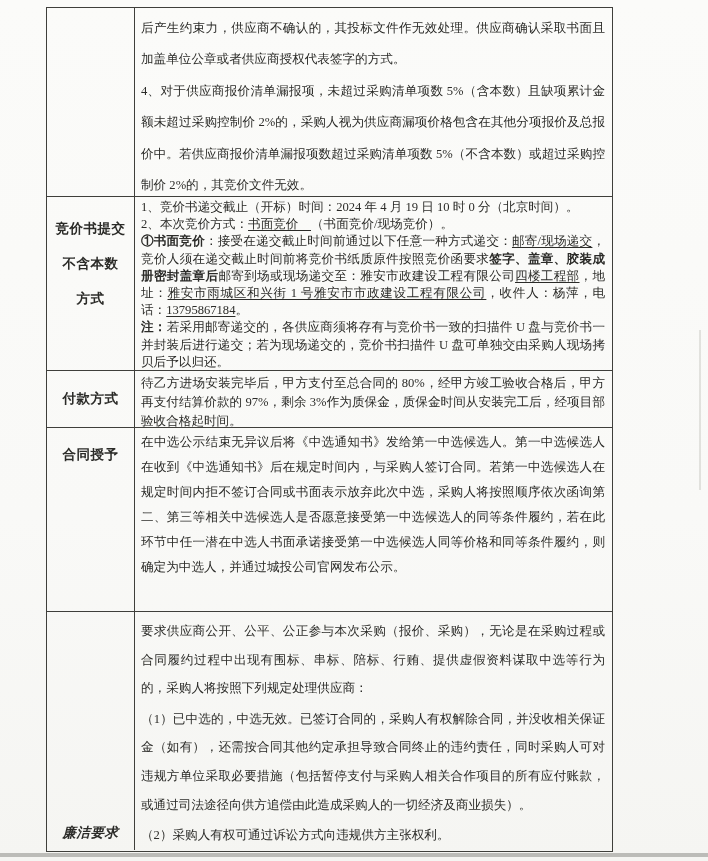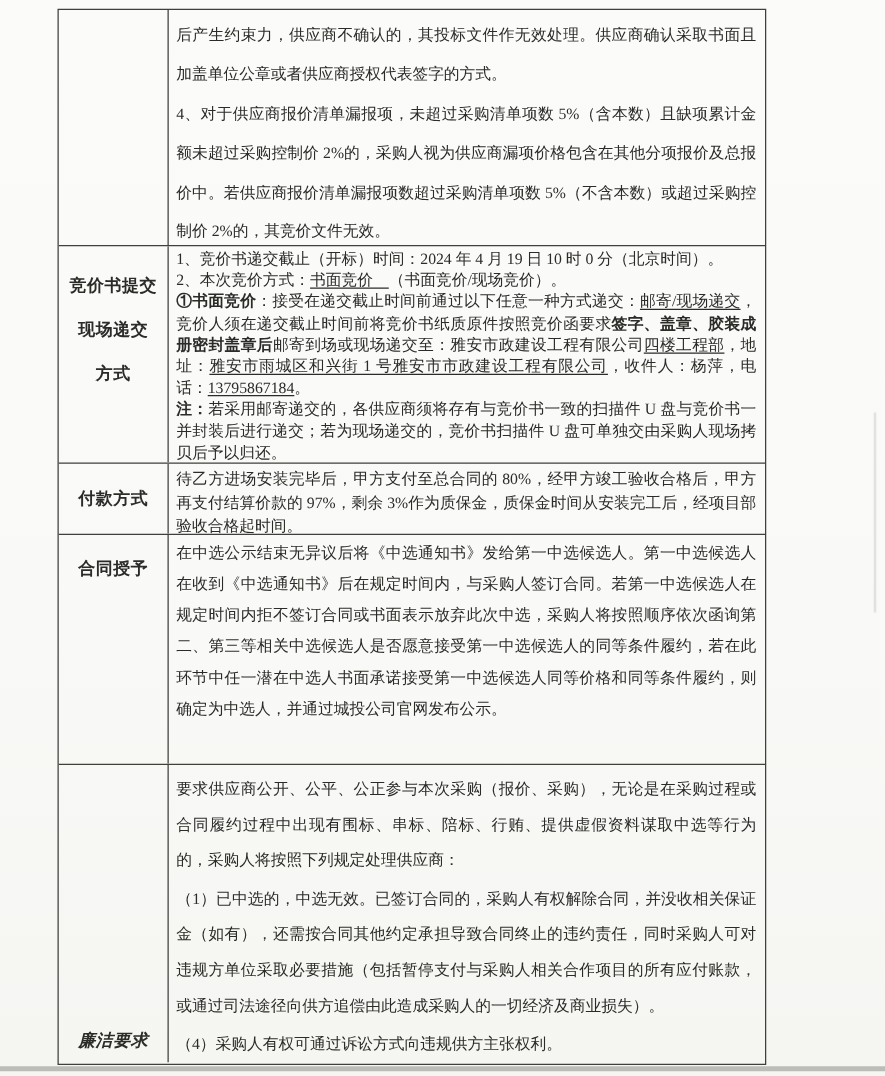--- a/index.html
+++ b/index.html
@@ -85,21 +85,21 @@
       <div class="hcell"></div>
       <div class="ccell">
         <p>后产生约束力，供应商不确认的，其投标文件作无效处理。供应商确认采取书面且加盖单位公章或者供应商授权代表签字的方式。</p>
         <p>4、对于供应商报价清单漏报项，未超过采购清单项数 5%（含本数）且缺项累计金额未超过采购控制价 2%的，采购人视为供应商漏项价格包含在其他分项报价及总报价中。若供应商报价清单漏报项数超过采购清单项数 5%（不含本数）或超过采购控制价 2%的，其竞价文件无效。</p>
       </div>
     </div>
 
     <div class="t-row row2">
       <div class="hcell">
         <div class="hline">竞价书提交</div>
-        <div class="hline">现场递交</div>
+        <div class="hline">不含本数</div>
         <div class="hline">方式</div>
       </div>
       <div class="ccell">
         <p><span>1、竞价书递交截止（开标）时间：2024 年 4 月 19 日 10 时 0 分（北京时间）。</span></p>
         <p><span>2、本次竞价方式：</span><span class="run-u">书面竞价　</span><span>（书面竞价/现场竞价）。</span></p>
         <p><span class="run-b">①书面竞价</span><span>：接受在递交截止时间前通过以下任意一种方式递交：</span><span class="run-u">邮寄/现场递交</span><span>，竞价人须在递交截止时间前将竞价书纸质原件按照竞价函要求</span><span class="run-b">签字、盖章、胶装成册密封盖章后</span><span>邮寄到场或现场递交至：雅安市政建设工程有限公司</span><span class="run-u">四楼工程部</span><span>，地址：</span><span class="run-u">雅安市雨城区和兴街 1 号雅安市市政建设工程有限公司</span><span>，收件人：杨萍，电话：</span><span class="run-u">13795867184</span><span>。</span></p>
         <p><span class="run-b">注：</span><span>若采用邮寄递交的，各供应商须将存有与竞价书一致的扫描件 U 盘与竞价书一并封装后进行递交；若为现场递交的，竞价书扫描件 U 盘可单独交由采购人现场拷贝后予以归还。</span></p>
       </div>
     </div>
 
@@ -121,21 +121,21 @@
       </div>
     </div>
 
     <div class="t-row row5">
       <div class="hcell">
         <div class="hline">廉洁要求</div>
       </div>
       <div class="ccell">
         <p>要求供应商公开、公平、公正参与本次采购（报价、采购），无论是在采购过程或合同履约过程中出现有围标、串标、陪标、行贿、提供虚假资料谋取中选等行为的，采购人将按照下列规定处理供应商：</p>
         <p>（1）已中选的，中选无效。已签订合同的，采购人有权解除合同，并没收相关保证金（如有），还需按合同其他约定承担导致合同终止的违约责任，同时采购人可对违规方单位采取必要措施（包括暂停支付与采购人相关合作项目的所有应付账款，或通过司法途径向供方追偿由此造成采购人的一切经济及商业损失）。</p>
-        <p>（4）采购人有权可通过诉讼方式向违规供方主张权利。</p>
+        <p>（2）采购人有权可通过诉讼方式向违规供方主张权利。</p>
       </div>
     </div>
 
   </div>
 
   <div class="edge-shadow"></div>
   <div class="right-faint"></div>
 </div>
 
 </body></html>

